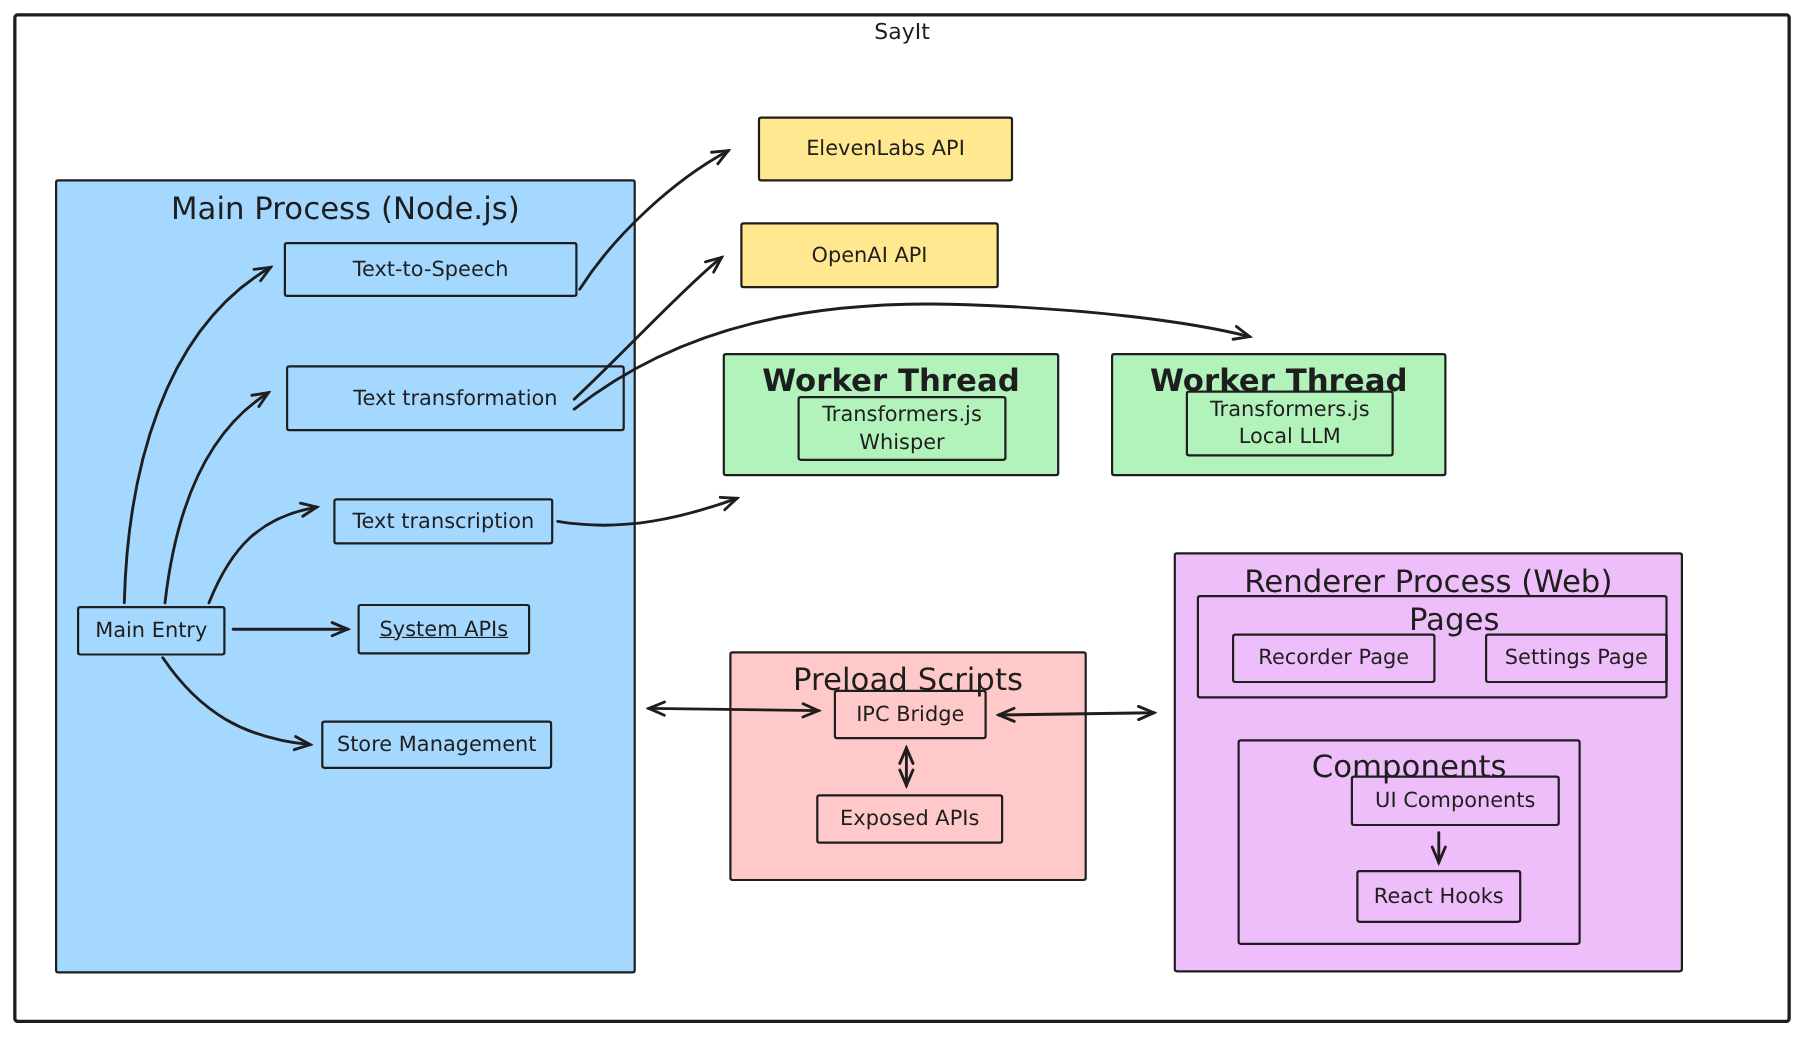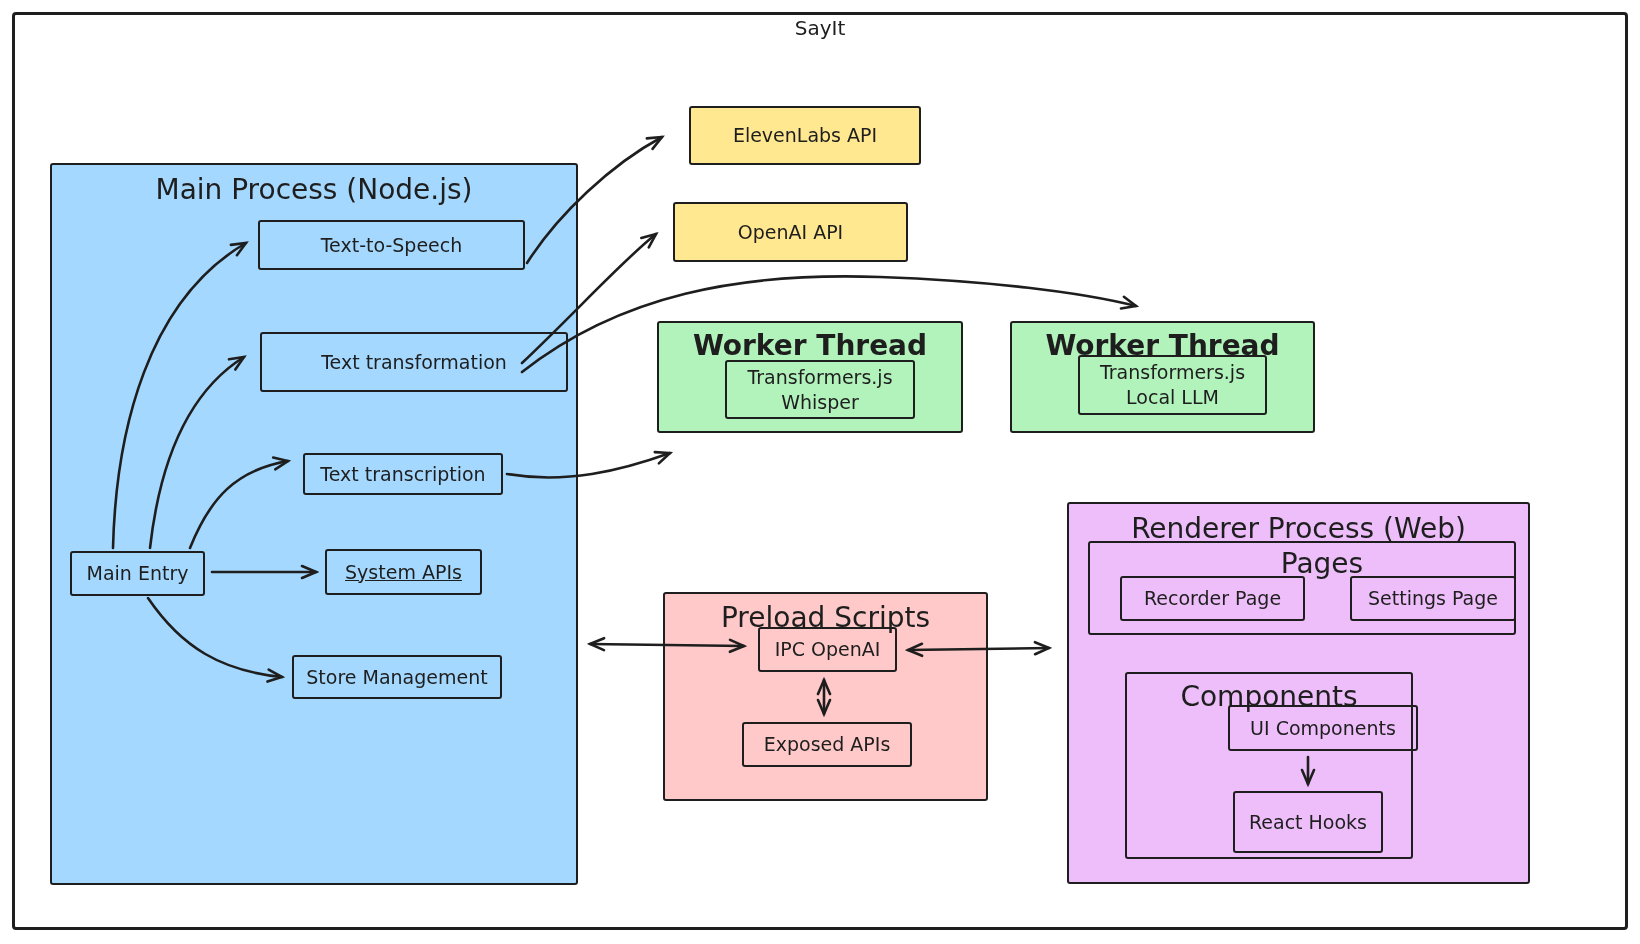--- a/index.html
+++ b/index.html
@@ -72,45 +72,45 @@
   </div>
   <div class="abs shape node" style="left:1078px;top:355px;width:189px;height:60px;">
     <span>Transformers.js
 Local LLM</span>
   </div>
 
   <div class="abs shape fill-pink" style="left:663px;top:592px;width:325px;height:209px;">
     <div class="gtitle" style="top:7px;">Preload Scripts</div>
   </div>
   <div class="abs shape node" style="left:758px;top:627px;width:139px;height:45px;">
-    <span>IPC OpenAI</span>
+    <span>IPC Bridge</span>
   </div>
   <div class="abs shape node" style="left:742px;top:722px;width:170px;height:45px;">
     <span>Exposed APIs</span>
   </div>
 
   <div class="abs shape fill-purple" style="left:1067px;top:502px;width:463px;height:382px;">
     <div class="gtitle" style="top:8px;">Renderer Process (Web)</div>
   </div>
   <div class="abs shape" style="left:1088px;top:541px;width:428px;height:94px;">
     <div class="gtitle" style="top:4px;padding-left:20px;">Pages</div>
   </div>
   <div class="abs shape node" style="left:1120px;top:576px;width:185px;height:45px;">
     <span>Recorder Page</span>
   </div>
   <div class="abs shape node" style="left:1350px;top:576px;width:166px;height:45px;">
     <span>Settings Page</span>
   </div>
-  <div class="abs shape" style="left:1125px;top:672px;width:288px;height:187px;">
+  <div class="abs shape" style="left:1125px;top:672px;width:312px;height:187px;">
     <div class="gtitle" style="top:6px;">Components</div>
   </div>
   <div class="abs shape node" style="left:1228px;top:705px;width:190px;height:46px;">
     <span>UI Components</span>
   </div>
-  <div class="abs shape node" style="left:1233px;top:791px;width:150px;height:62px;">
+  <div class="abs shape node" style="left:1233px;top:791px;width:150px;height:48px;">
     <span>React Hooks</span>
   </div>
 
   <svg class="arrows" width="1640" height="944" viewBox="0 0 1640 944">
     <defs>
       <marker id="ah" viewBox="0 0 20 20" refX="17" refY="10" markerWidth="20" markerHeight="20" markerUnits="userSpaceOnUse" orient="auto-start-reverse">
         <path d="M3,4 L17,10 L3,16" fill="none" stroke="#1e1e1e" stroke-width="2.4" stroke-linecap="round"></path>
       </marker>
     </defs>
     <path d="M113,548 C116,430 148,300 246,243" marker-end="url(#ah)"></path>

